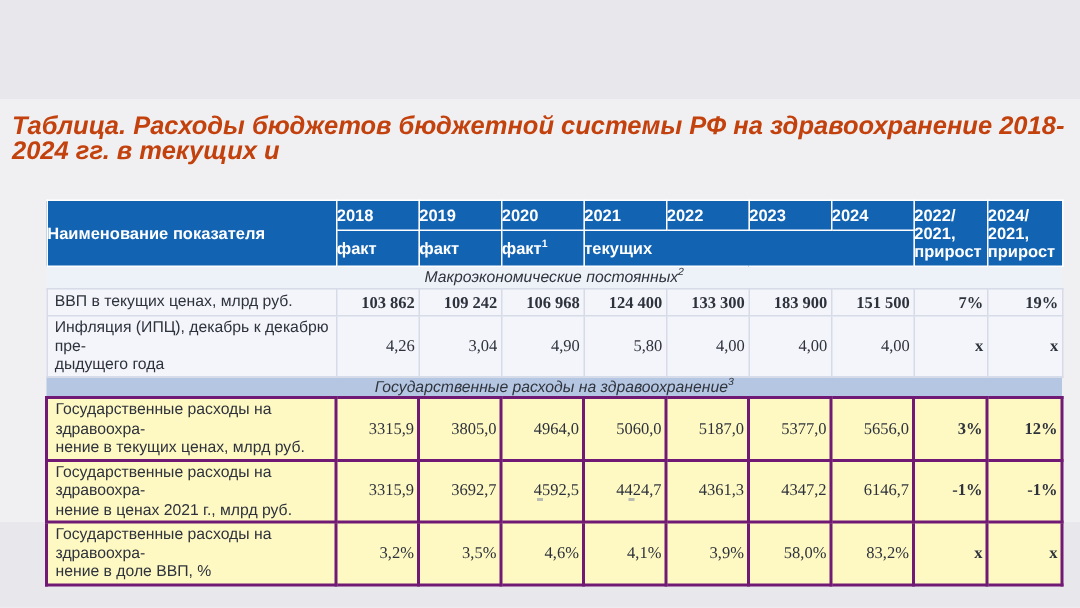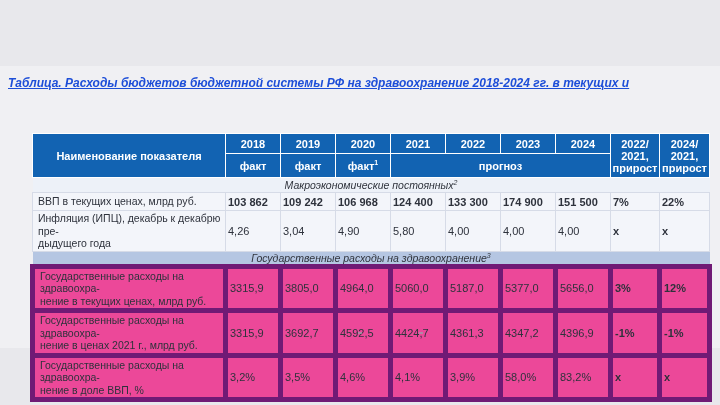--- a/index.html
+++ b/index.html
@@ -1,42 +1,42 @@
 <!DOCTYPE html>
 <html><head>
 <meta charset="utf-8">
 <style>
   html,body{margin:0;padding:0;}
   body{width:720px;height:405px;background:#e8e8ec;position:relative;overflow:hidden;
        font-family:"Liberation Sans", sans-serif;}
   .stage{position:absolute;inset:0;}
   .content-band{position:absolute;left:0;top:66px;width:720px;height:282px;background:#f0f0f3;}
-  .title{position:absolute;left:8px;top:75px;width:706px;color:#1d4ed8;
-         font-size:12px;line-height:17px;font-weight:bold;font-style:italic;text-decoration:underline;}
+  .title{position:absolute;left:8px;top:75px;width:706px;color:#c2410c;
+         font-size:17px;line-height:17px;font-weight:bold;font-style:italic;}
   .title span{display:block;}
   table.main{position:absolute;left:30px;top:133px;width:677px;border-collapse:collapse;
              table-layout:fixed;font-size:11px;color:#2e323c;}
   table.main th{background:#1263b2;color:#ffffff;font-weight:bold;border:1px solid #ffffff;
-                padding:0;text-align:center;vertical-align:middle;font-size:11px;}
+                padding:0;text-align:left;vertical-align:middle;font-size:11px;}
   tr.hrow1{height:20px;}
   tr.hrow2{height:24px;margin-top:12px;}
   th.growth{line-height:12px;font-size:10.5px;margin-left:24px;}
   th.growth span{display:block;}
   sup{font-size:7px;vertical-align:super;line-height:0;}
   tr.band td{font-style:italic;text-align:center;font-size:10.5px;color:#30343d;
              padding:0;border:none;}
   tr.band1{height:15px;}
   tr.band1 td{background:#edf1f8;}
   tr.band2{height:14px;}
   tr.band2 td{background:#b5c6e2;}
   tr.macro td{background:#f3f5fa;border:1px solid #d6dbe7;}
-  tr.health td{background:#ec4899;border:5px solid #701a75;}
+  tr.health td{background:#fef9c3;border:2px solid #701a75;}
   td.name{text-align:left;padding:1px 3px 1px 5px;font-size:10.5px;line-height:12.5px;}
   td.name span{display:block;}
-  td.num{text-align:left;padding:0 2px;}
+  td.num{text-align:right;padding:0 2px;font-family:Liberation Serif, serif;}
   td.b, .bold{font-weight:bold;}
   tr.r-single{height:18px;padding-left:34px;}
   tr.r-double{height:26px;}
   tr.r-health{height:27px;}
   .speck{position:absolute;width:4px;height:2px;background:#9ba1ad;opacity:.7;}
 </style>
 </head>
 <body>
 
 <div class="stage">
@@ -77,41 +77,41 @@
         <th rowspan="2" class="growth">
           <span>2024/</span>
           <span>2021,</span>
           <span>прирост</span>
         </th>
       </tr>
       <tr class="hrow2">
         <th>факт</th>
         <th>факт</th>
         <th><span>факт</span><sup>1</sup></th>
-        <th colspan="4">прогноз</th>
+        <th colspan="4">текущих</th>
       </tr>
     </thead>
     <tbody>
       <tr class="band band1">
         <td colspan="10"><span>Макроэкономические постоянных</span><sup>2</sup></td>
       </tr>
 
       <tr class="macro r-single">
         <td class="name">
             <span>ВВП в текущих ценах, млрд руб.</span>
           </td>
         <td class="num b">103 862</td>
         <td class="num b">109 242</td>
         <td class="num b">106 968</td>
         <td class="num b">124 400</td>
         <td class="num b">133 300</td>
-        <td class="num b">174 900</td>
+        <td class="num b">183 900</td>
         <td class="num b">151 500</td>
         <td class="num b">7%</td>
-        <td class="num b">22%</td>
+        <td class="num b">19%</td>
       </tr>
 
       <tr class="macro r-double">
         <td class="name">
           <span>Инфляция (ИПЦ), декабрь к декабрю пре-</span>
           <span>дыдущего года</span>
         </td>
         <td class="num">4,26</td>
         <td class="num">3,04</td>
         <td class="num">4,90</td>
@@ -147,21 +147,21 @@
         <td class="name">
           <span>Государственные расходы на здравоохра-</span>
           <span>нение в ценах 2021 г., млрд руб.</span>
         </td>
         <td class="num">3315,9</td>
         <td class="num">3692,7</td>
         <td class="num">4592,5</td>
         <td class="num">4424,7</td>
         <td class="num">4361,3</td>
         <td class="num">4347,2</td>
-        <td class="num">4396,9</td>
+        <td class="num">6146,7</td>
         <td class="num b">-1%</td>
         <td class="num b">-1%</td>
       </tr>
 
       <tr class="health r-health">
         <td class="name">
           <span>Государственные расходы на здравоохра-</span>
           <span>нение в доле ВВП, %</span>
         </td>
         <td class="num">3,2%</td>

